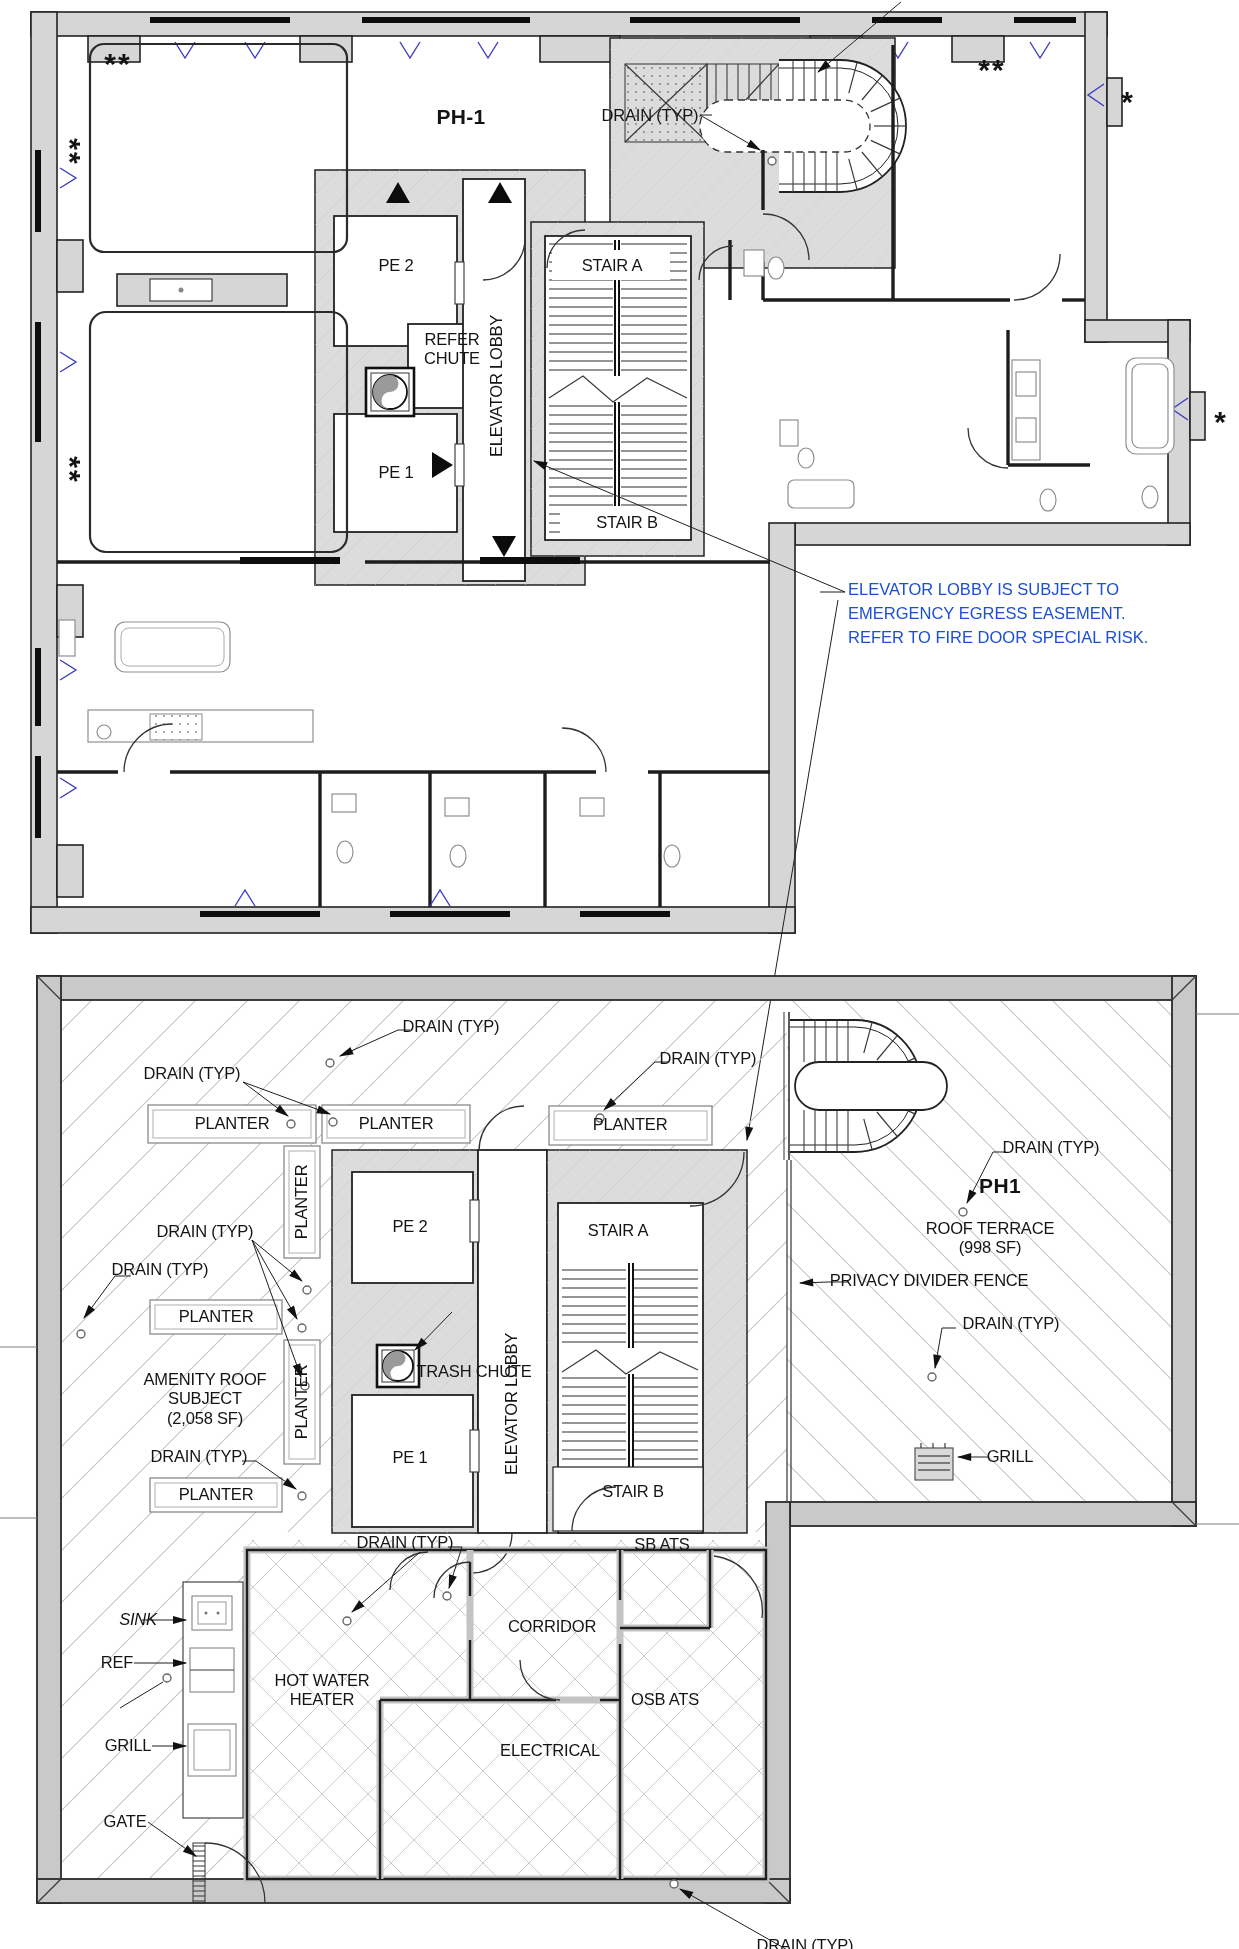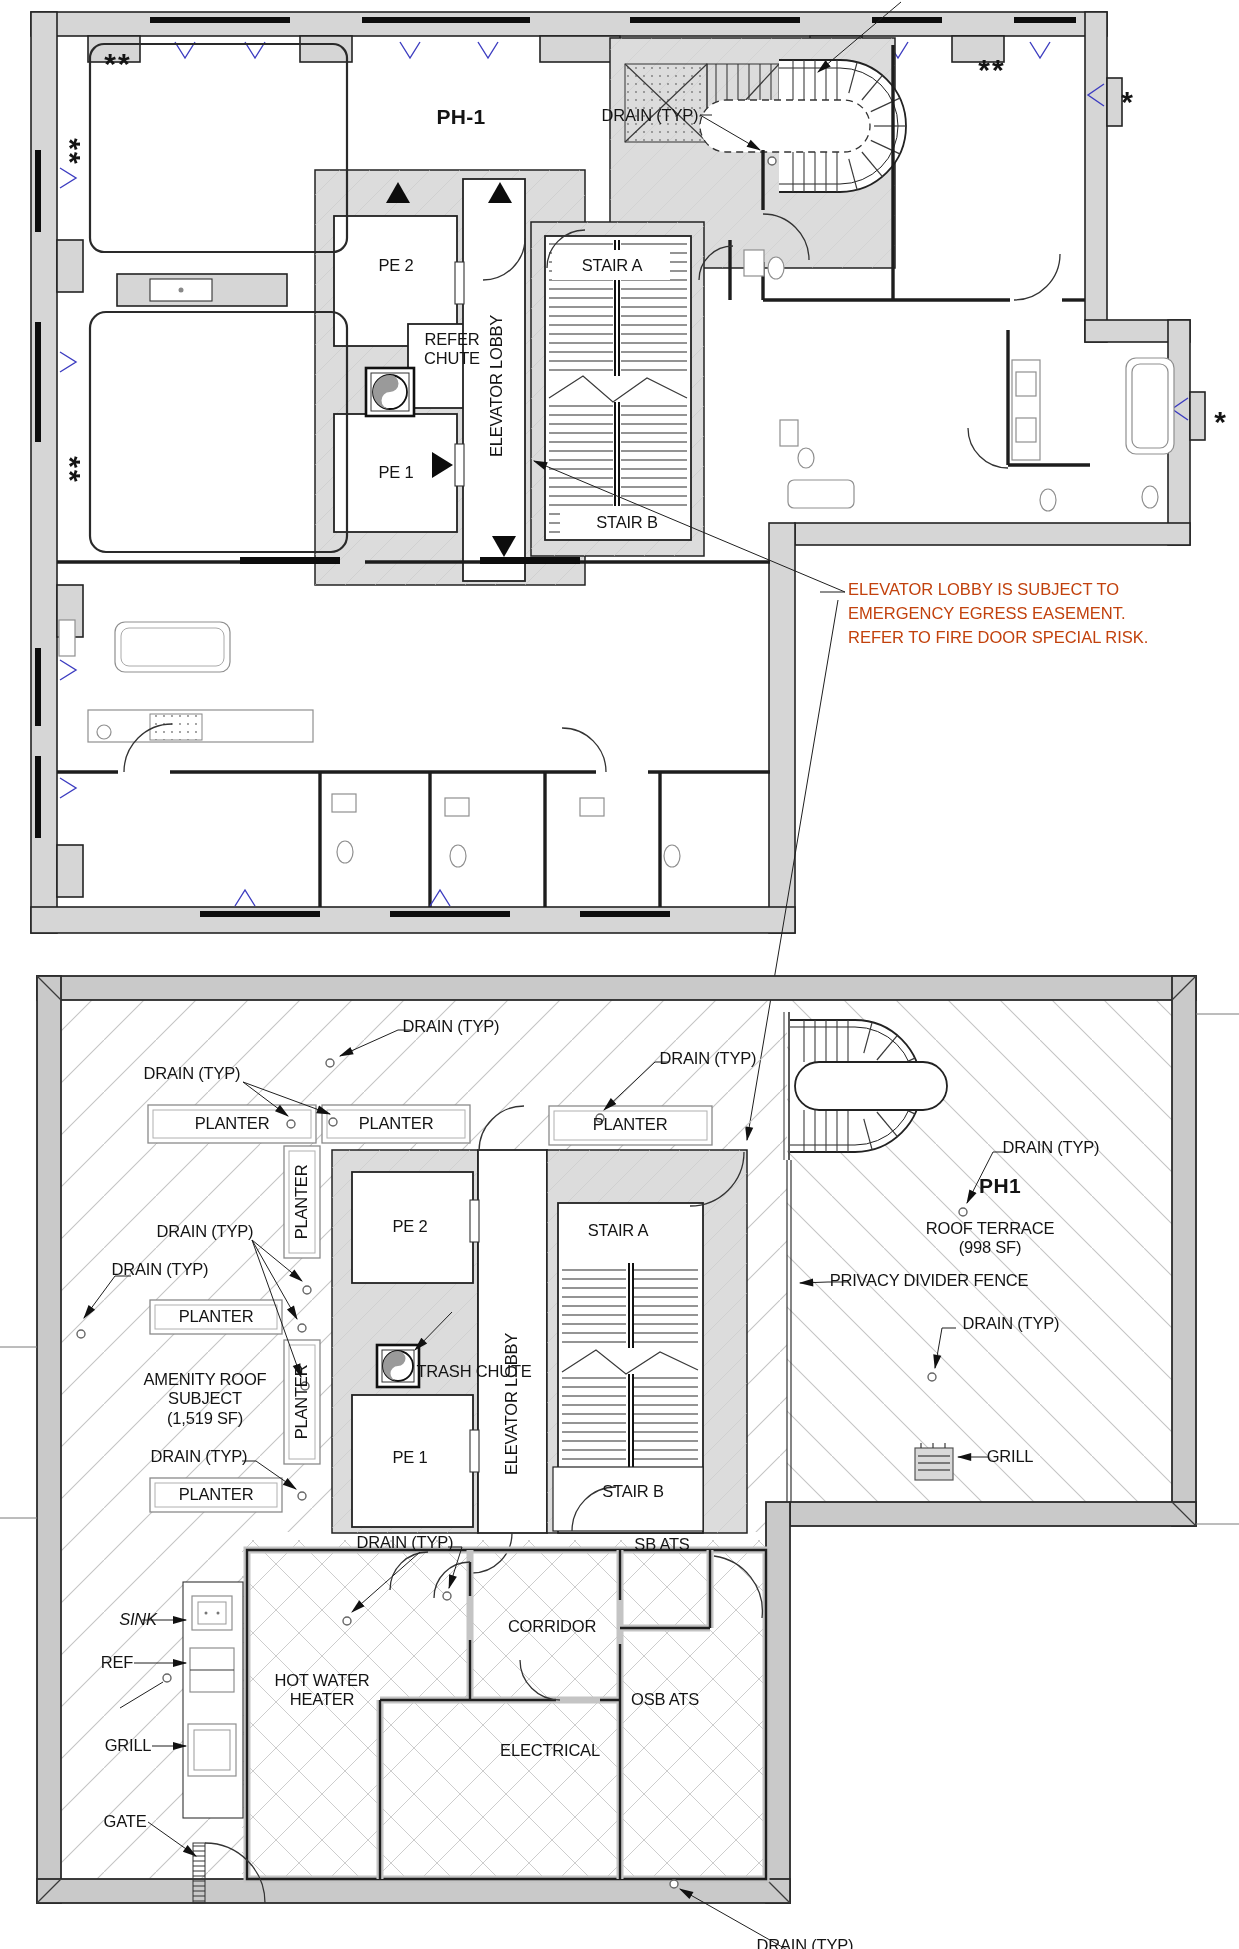--- a/index.html
+++ b/index.html
@@ -5,21 +5,21 @@
   html,body{margin:0;padding:0;background:#ffffff;}
   #sheet{position:relative;width:1239px;height:1949px;overflow:hidden;background:#fff;
          font-family:"Liberation Sans",sans-serif;}
   svg{position:absolute;left:0;top:0;}
   .lbl{position:absolute;transform:translate(-50%,-50%);font:16.5px/1.18 "Liberation Sans",sans-serif;
        color:#141414;white-space:pre;letter-spacing:-0.2px;text-align:center;z-index:5;}
   .v{transform:translate(-50%,-50%) rotate(-90deg);}
   .v90{transform:translate(-50%,-50%) rotate(90deg);}
   .b{font-weight:700;font-size:21px;letter-spacing:0.3px;}
   .ast{font-weight:700;font-size:30px;letter-spacing:2px;line-height:0.6;}
-  .note{position:absolute;font:16.5px/1.45 "Liberation Sans",sans-serif;color:#c2410c;
+  .note{position:absolute;font:16.5px/1.45 "Liberation Sans",sans-serif;color:#1d4ed8;
         white-space:nowrap;text-align:left;z-index:5;}
   
   .poche{fill:var(--poche,#d6d6d6);stroke:#242424;stroke-width:1.6;}
   .parapet{fill:var(--parapet,#c9c9c9);stroke:#2a2a2a;stroke-width:1.8;}
   .coreg{fill:var(--core,#dcdcdc);stroke:#232323;stroke-width:1.5;}
   .wht{fill:#fff;stroke:#222;stroke-width:1.8;}
   .whtthin{fill:#fff;stroke:#333;stroke-width:1.1;}
   .prt{stroke:#1d1d1d;stroke-width:3.4;fill:none;}
   .thin{stroke:#3a3a3a;stroke-width:1.2;fill:none;}
   .arc{stroke:#333;stroke-width:1.3;fill:none;}
@@ -491,21 +491,21 @@
 <div class="lbl" style="left:990px;top:1238px;"><div>ROOF TERRACE</div><div>(998 SF)</div></div>
 <div class="lbl v" style="left:302px;top:1202px;">PLANTER</div>
 <div class="lbl" style="left:410px;top:1227px;">PE 2</div>
 <div class="lbl" style="left:618px;top:1231px;">STAIR A</div>
 <div class="lbl" style="left:205px;top:1232px;">DRAIN (TYP)</div>
 <div class="lbl" style="left:160px;top:1270px;">DRAIN (TYP)</div>
 <div class="lbl" style="left:216px;top:1317px;">PLANTER</div>
 <div class="lbl" style="left:474px;top:1372px;text-align:right;">TRASH CHUTE</div>
 <div class="lbl" style="left:929px;top:1281px;">PRIVACY DIVIDER FENCE</div>
 <div class="lbl" style="left:1011px;top:1324px;">DRAIN (TYP)</div>
-<div class="lbl" style="left:205px;top:1399px;"><div>AMENITY ROOF</div><div>SUBJECT</div><div>(1,519 SF)</div></div>
+<div class="lbl" style="left:205px;top:1399px;"><div>AMENITY ROOF</div><div>SUBJECT</div><div>(2,058 SF)</div></div>
 <div class="lbl v" style="left:302px;top:1402px;">PLANTER</div>
 <div class="lbl" style="left:410px;top:1458px;">PE 1</div>
 <div class="lbl v" style="left:512px;top:1404px;">ELEVATOR LOBBY</div>
 <div class="lbl" style="left:199px;top:1457px;">DRAIN (TYP)</div>
 <div class="lbl" style="left:216px;top:1495px;">PLANTER</div>
 <div class="lbl" style="left:633px;top:1492px;">STAIR B</div>
 <div class="lbl" style="left:1010px;top:1457px;">GRILL</div>
 <div class="lbl" style="left:405px;top:1543px;">DRAIN (TYP)</div>
 <div class="lbl" style="left:662px;top:1545px;">SB ATS</div>
 <div class="lbl" style="left:138px;top:1620px;font-style:italic;">SINK</div>

